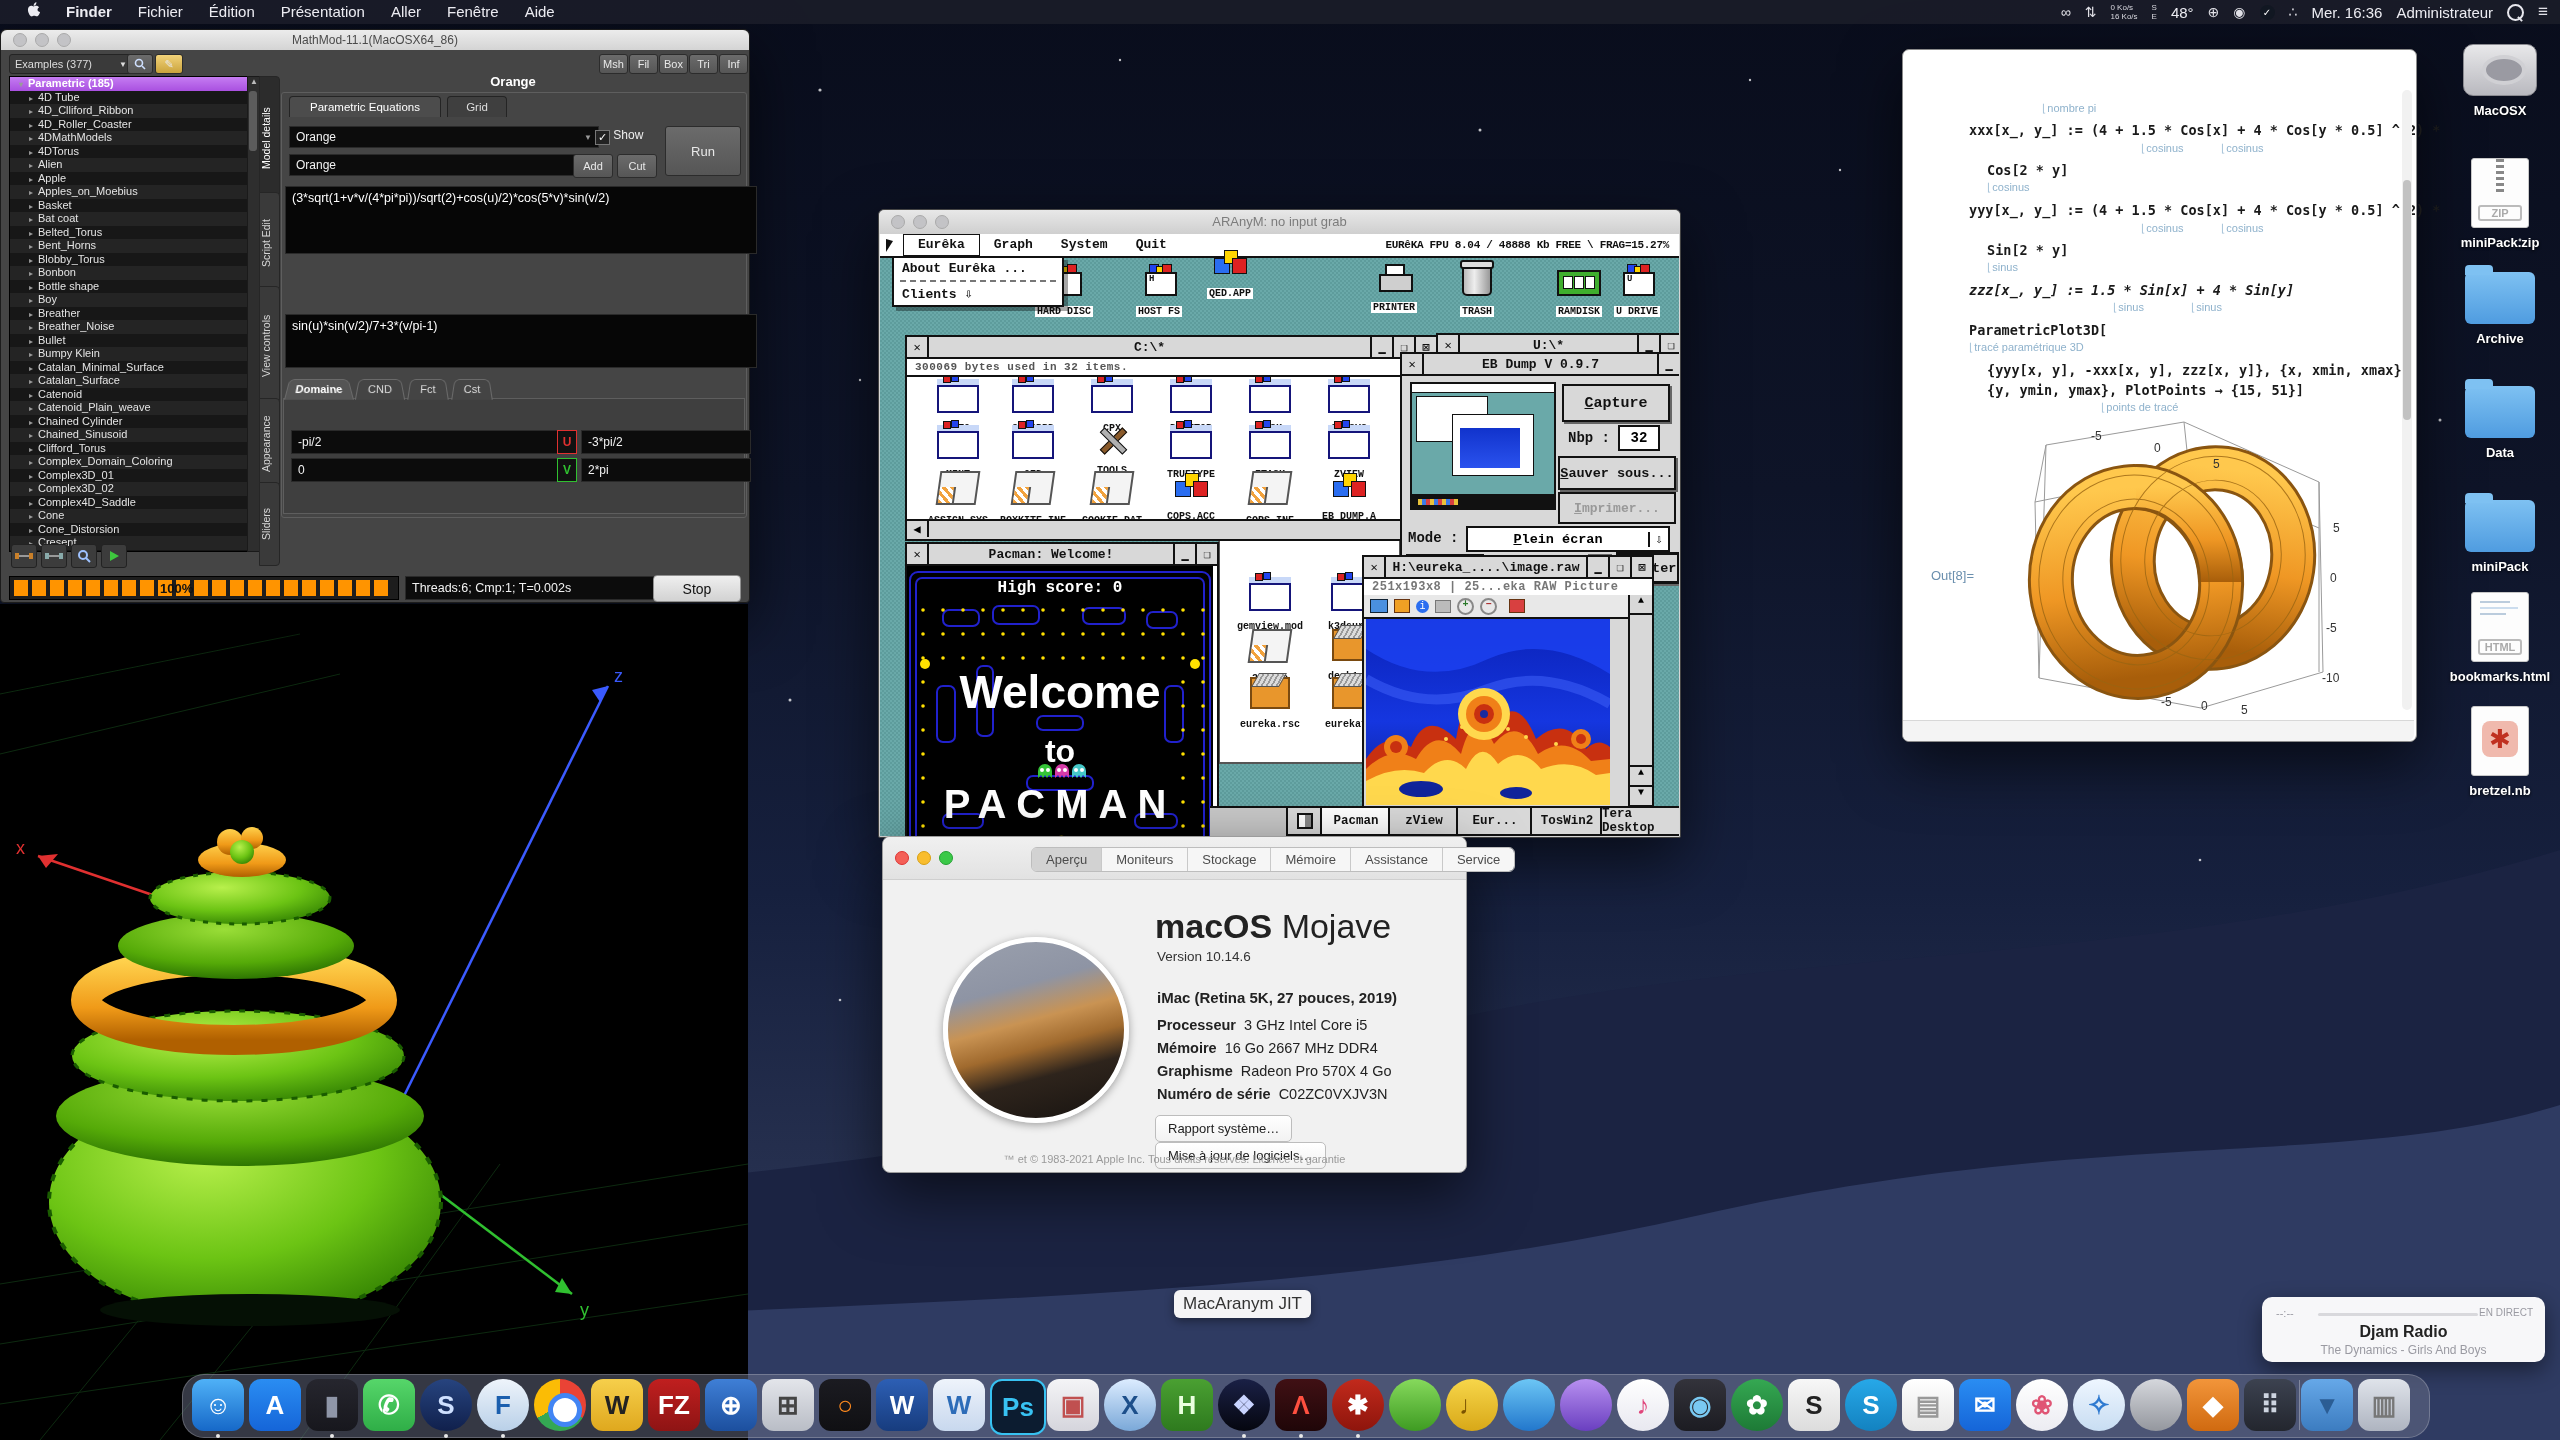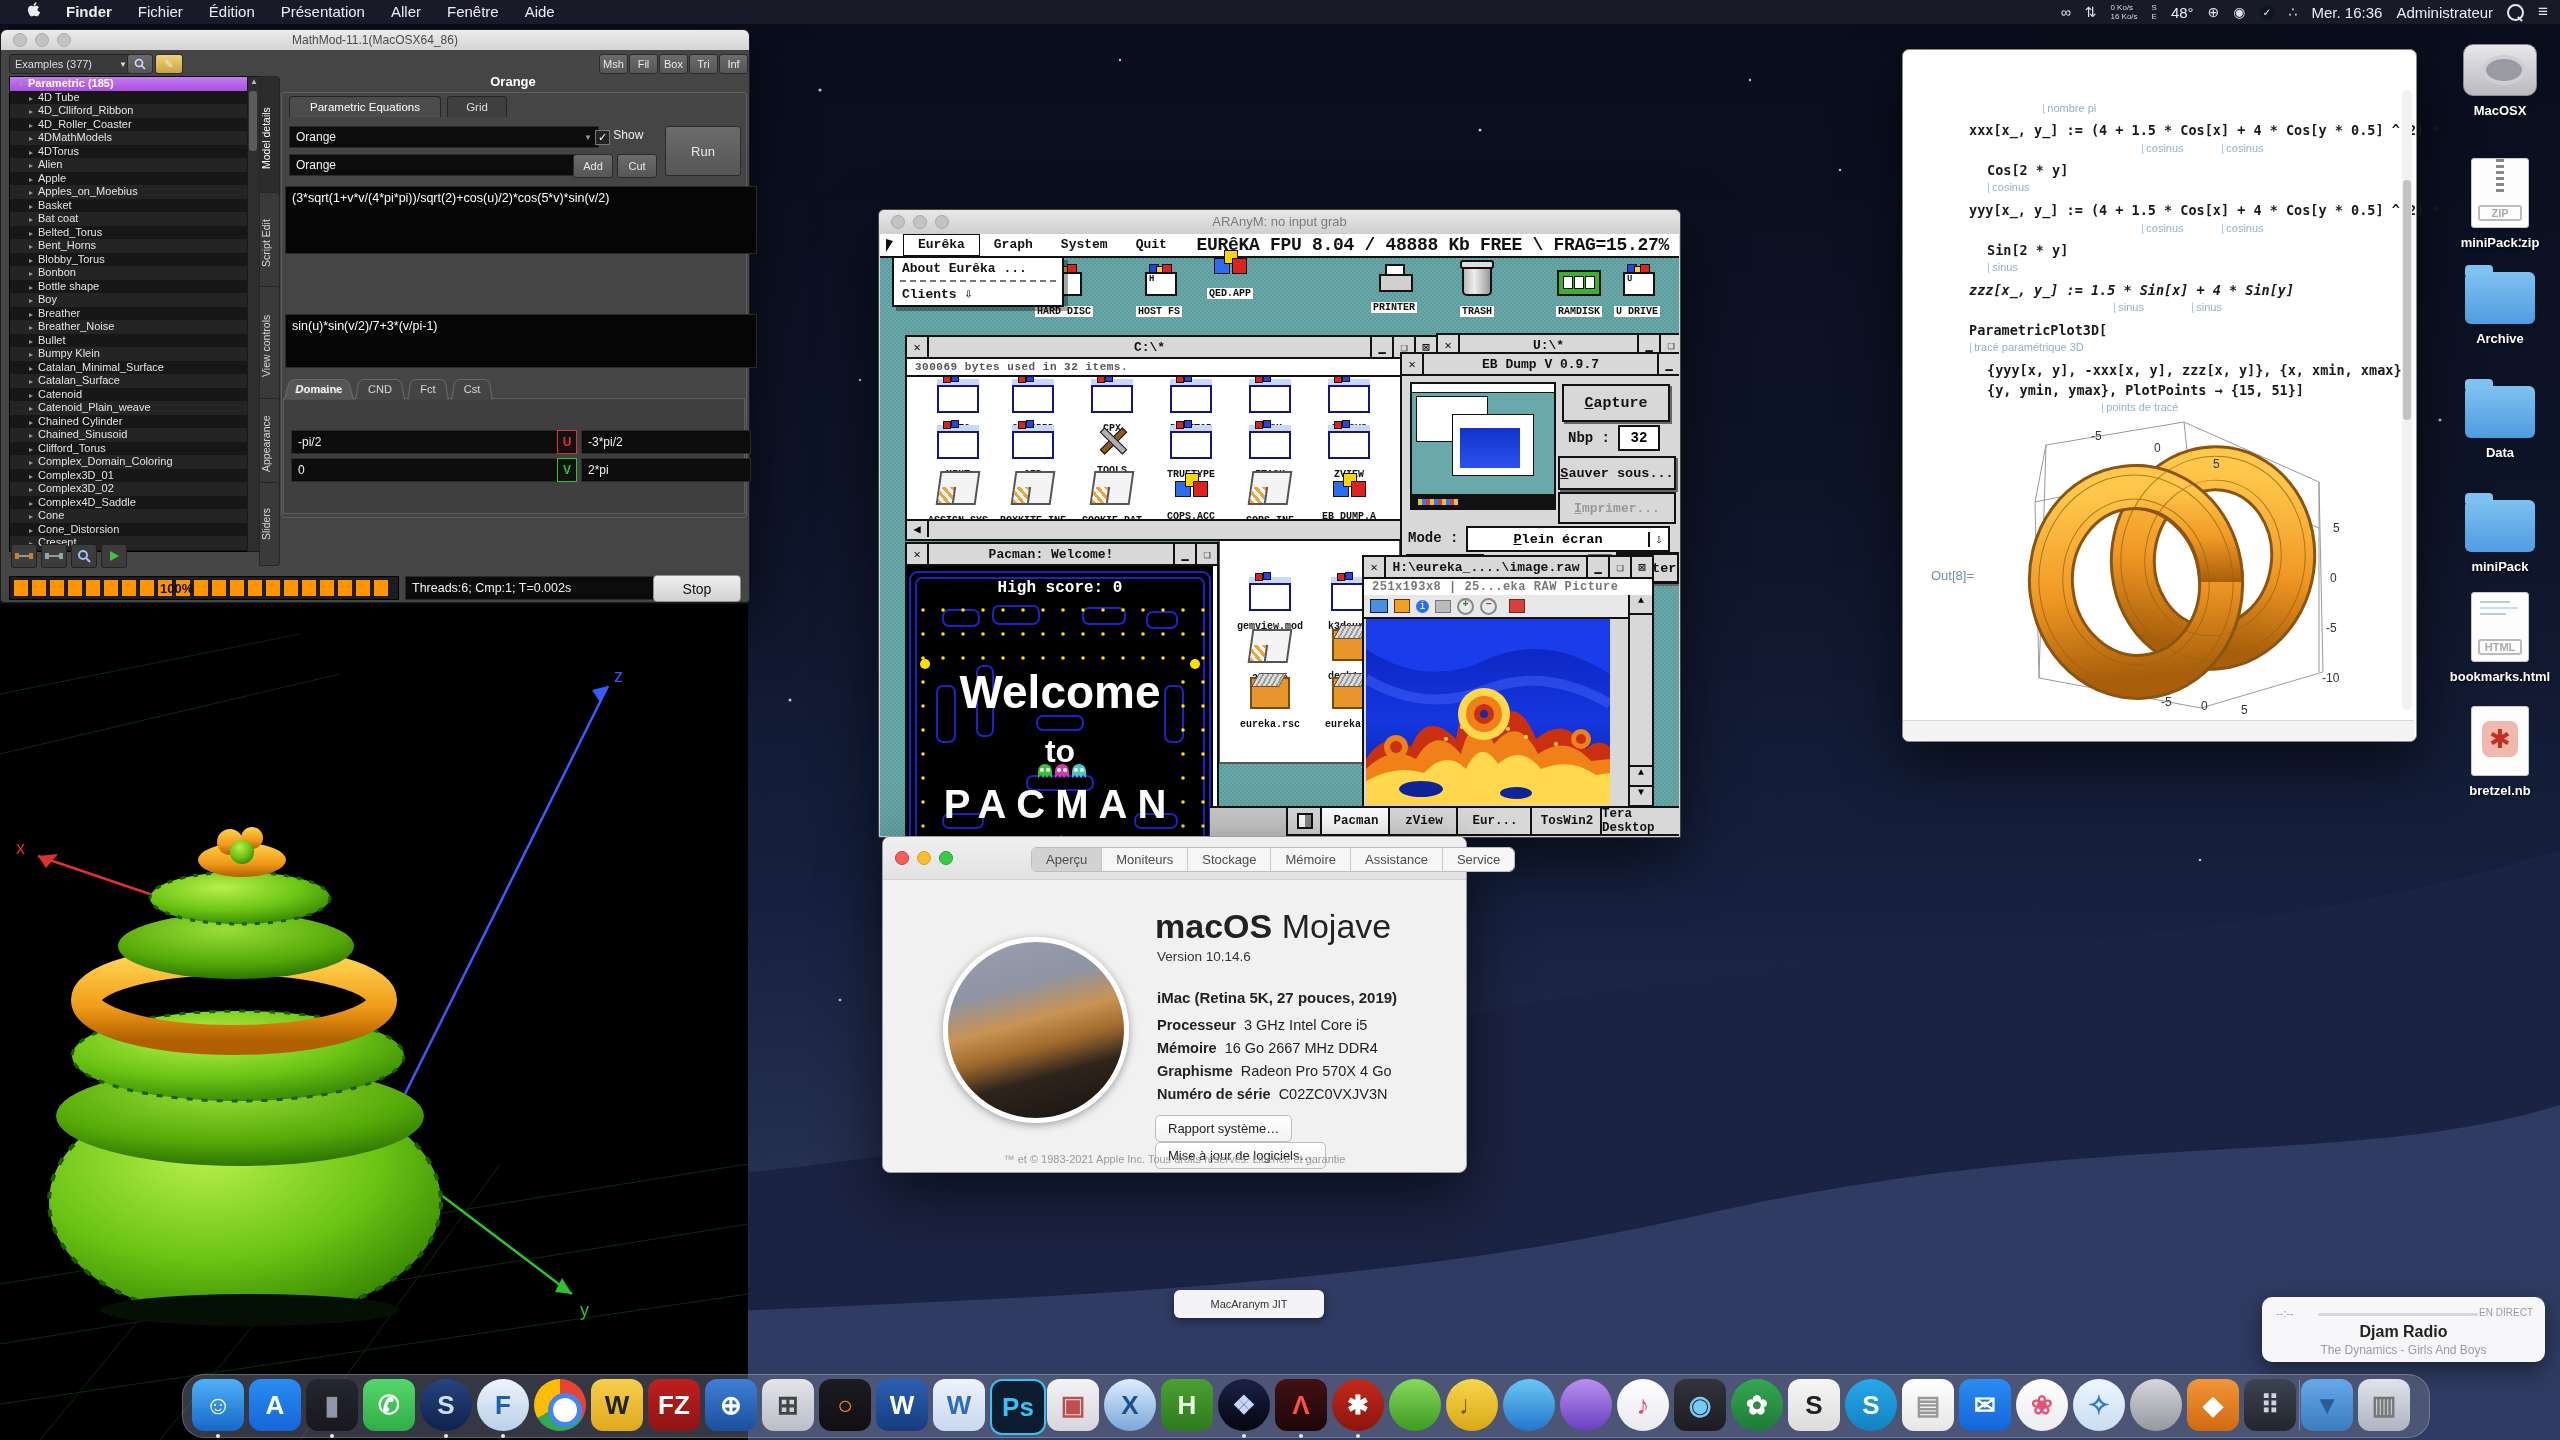--- a/index.html
+++ b/index.html
@@ -69,21 +69,21 @@
     border-radius:6px 6px 0 0;color:#7c7c7c;font-size:13px;text-align:center;line-height:24px;font-family:"Liberation Sans",sans-serif}
   #gem{position:absolute;left:1px;top:24px;width:799px;height:602px;overflow:hidden;
     background-color:#6aa9a9;
     background-image:linear-gradient(45deg,#5e9c9c 25%,transparent 25%,transparent 75%,#5e9c9c 75%),
                      linear-gradient(45deg,#5e9c9c 25%,transparent 25%,transparent 75%,#5e9c9c 75%);
     background-size:4px 4px;background-position:0 0,2px 2px}
   #gem-menu{position:absolute;left:0;top:0;width:799px;height:22px;background:#fff;border-bottom:2px solid #111;
     display:flex;align-items:center;font-weight:bold;font-size:13px;color:#111}
   .gm-item{padding:0 14px;line-height:20px}
   .gm-item.sel{border:1px solid #111;background:#fff;margin-left:10px}
-  #gem-status{margin-left:auto;padding-right:10px;font-size:18px;letter-spacing:-.3px}
+  #gem-status{margin-left:auto;padding-right:10px;font-size:11px;letter-spacing:-.3px}
   #gem-dropdown{position:absolute;left:12px;top:22px;width:168px;background:#fff;border:2px solid #111;z-index:30;
     font-weight:bold;font-size:13px;color:#111;box-shadow:4px 4px 0 rgba(0,0,0,.35)}
   #gem-dropdown .it{padding:3px 8px}
   #gem-dropdown .sep{border-top:2px dashed #777;margin:1px 6px}
   .gem-icon{position:absolute;width:74px;text-align:center}
   .gem-icon .lbl{display:inline-block;background:#fff;font-size:10px;font-weight:bold;color:#111;padding:0 2px;margin-top:2px;white-space:nowrap}
   .gi{position:relative;display:inline-block;width:36px;height:32px}
   .gi-box{position:absolute;left:4px;top:8px;width:26px;height:20px;background:#fff;border:2px solid #111;font-size:9px;font-weight:bold;color:#111;text-align:left;padding-left:2px}
   .gi-cubes i{position:absolute;width:8px;height:8px;border:1px solid #111}
   .gi-cubes i:nth-child(1){left:8px;top:0;background:#2244ee}
@@ -170,22 +170,22 @@
   .ic-page .spik{position:absolute;left:10px;top:14px;width:36px;height:36px;border-radius:8px;background:#f0b9ad;color:#c03020;font-size:26px;line-height:36px;text-align:center}
   
   #radio{left:2262px;top:1297px;width:283px;height:65px;background:#f7f7f9;border-radius:10px;box-shadow:0 8px 22px rgba(0,0,0,.45)}
   
   #dock{left:182px;top:1374px;width:2246px;height:62px;background:rgba(105,112,135,.50);border:1px solid rgba(255,255,255,.22);
      border-radius:22px;z-index:50}
   .dock-icon{position:absolute;top:1379px;width:52px;height:52px;display:flex;align-items:center;justify-content:center;
      font-size:26px;font-weight:bold;z-index:51}
   .dock-dot{position:absolute;top:1434px;width:4px;height:4px;border-radius:50%;background:#e8e8e8;z-index:51}
   .dock-div{position:absolute;top:1380px;width:1px;height:50px;background:rgba(255,255,255,.3);z-index:51}
-  #tooltip{left:1174px;top:1290px;width:150px;height:28px;background:#f4f4f6;border-radius:6px;color:#333;
-     font-size:11px;display:flex;align-items:center;justify-content:center;box-shadow:0 3px 10px rgba(0,0,0,.4);z-index:52}
+  #tooltip{left:1174px;top:1290px;width:137px;height:28px;background:#f4f4f6;border-radius:6px;color:#333;
+     font-size:17px;display:flex;align-items:center;justify-content:center;box-shadow:0 3px 10px rgba(0,0,0,.4);z-index:52}
   .chrome{background:conic-gradient(#ea4335 0 120deg,#34a853 0 240deg,#fbbc05 0 360deg);position:relative}
   .chrome:after{content:"";position:absolute;left:14px;top:14px;width:24px;height:24px;border-radius:50%;background:#fff;border:5px solid #4285f4}
   .ps{border:2px solid #38c2f2}
   .trash{background:linear-gradient(#dfe3ea,#aeb4c0)}
 </style>
 </head>
 <body>
 
 <svg class="abs" style="left:0;top:0" width="2560" height="1440">
   <path d="M0,1260 C500,1170 900,1200 1300,1060 C1700,930 2100,990 2560,850 L2560,1440 L0,1440 Z" fill="#1b2342"></path>

